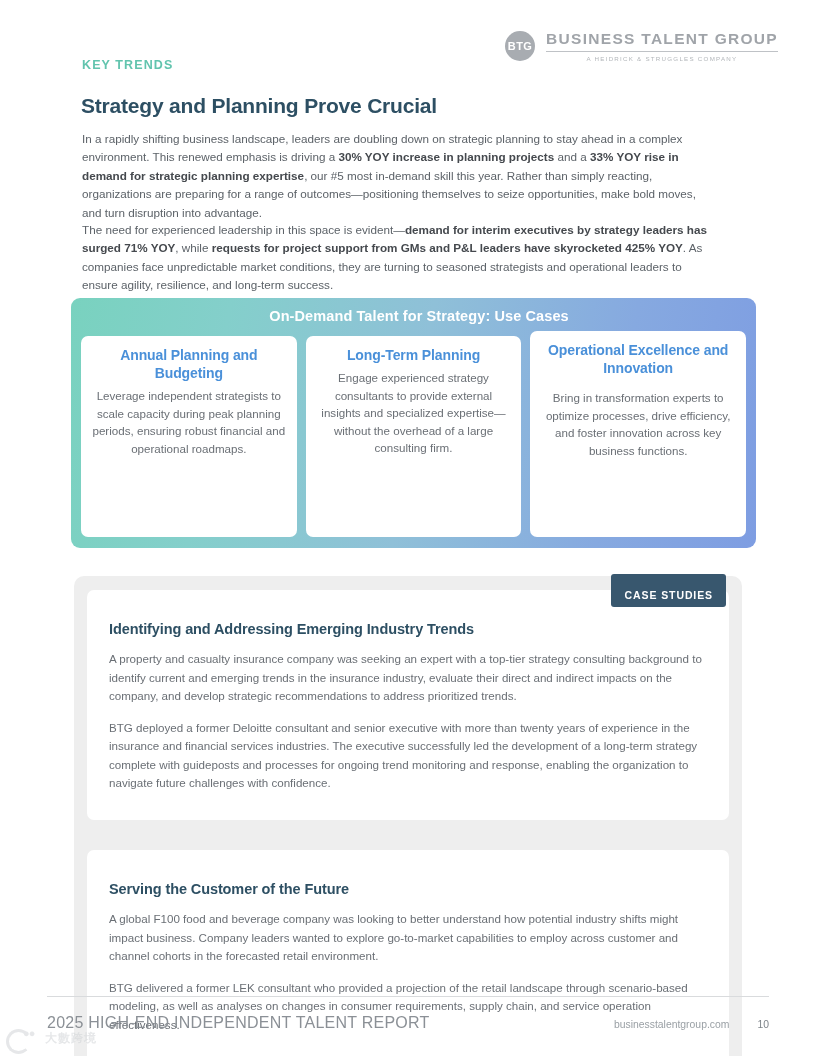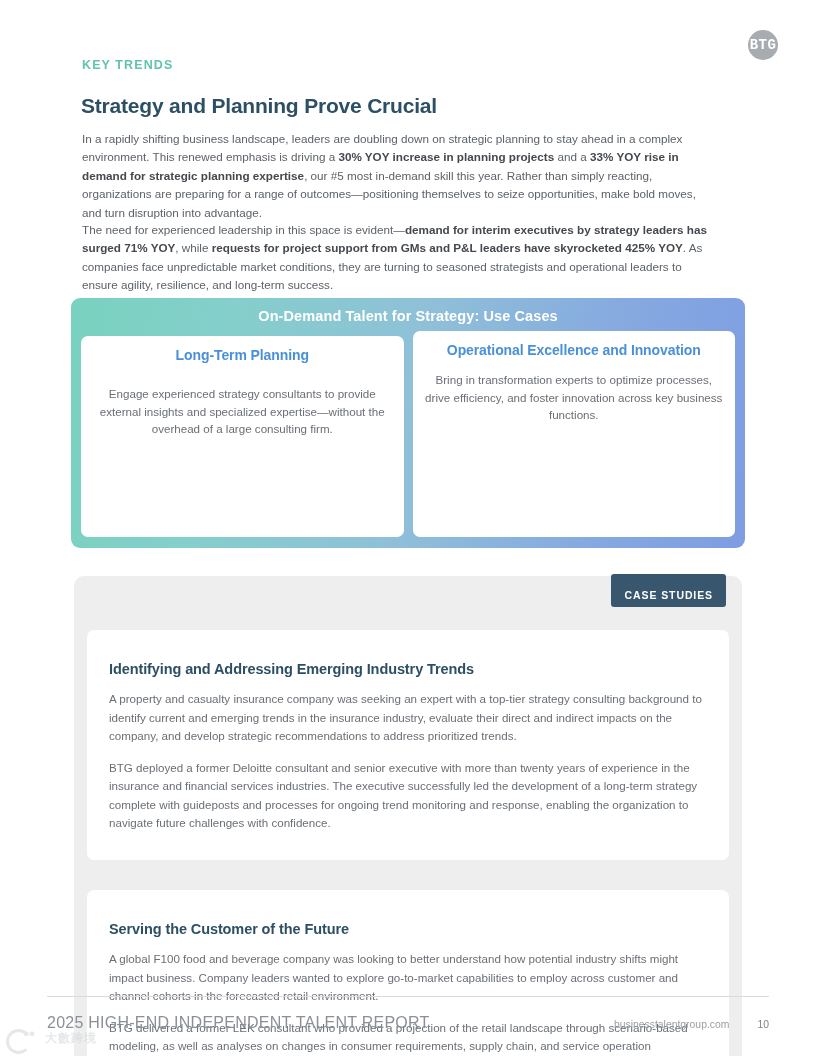--- a/index.html
+++ b/index.html
@@ -24,27 +24,26 @@
     display: flex;
     align-items: center;
     gap: 11px;
   }
   .logo-badge {
     width: 30px;
     height: 30px;
     border-radius: 50%;
     background: #a8acb1;
     color: #ffffff;
-    font-size: 14px;
+    font-size: 11px;
     font-weight: bold;
     letter-spacing: 0.4px;
     display: flex;
     align-items: center;
     justify-content: center;
-    font-family: Liberation Mono, monospace;
   }
   .logo-words { display: flex; flex-direction: column; }
   .logo-name {
     font-size: 15.5px;
     font-weight: bold;
     letter-spacing: 1.3px;
     color: #a0a4a9;
     padding-bottom: 3px;
     border-bottom: 1.5px solid #bfc2c6;
   }
@@ -85,20 +84,21 @@
   #para-2 { top: 209px; }
 
   
   .usecase-panel {
     position: absolute;
     left: 71px; top: 298px;
     width: 674px;
     height: 250px;
     border-radius: 9px;
     background: linear-gradient(100deg, #79d2bf 0%, #84cfcb 22%, #8fc0d8 50%, #86a9e0 78%, #7e9de2 100%);
+    padding-left: 11px;
   }
   .usecase-title {
     text-align: center;
     color: #ffffff;
     font-size: 14.5px;
     font-weight: bold;
     padding-top: 10px;
     letter-spacing: 0.1px;
   }
   .usecase-cards {
@@ -121,21 +121,21 @@
   .uc-card.raised { margin-top: -5px; }
   .uc-head {
     color: #4a90d9;
     font-size: 14px;
     font-weight: bold;
     text-align: center;
     line-height: 18px;
     letter-spacing: -0.1px;
   }
   .uc-text {
-    margin-top: 21px;
+    margin-top: 5px;
     color: #6a6f75;
     font-size: 11.6px;
     line-height: 17.5px;
     text-align: center;
   }
   .uc-card.raised .uc-text { margin-top: 12px; }
 
   
   .badge {
     position: absolute;
@@ -155,21 +155,20 @@
     width: 668px;
     background: #eeeeee;
     border-radius: 10px;
     padding: 14px 13px;
     box-sizing: border-box;
   }
   .cs-card {
     background: #ffffff;
     border-radius: 7px;
     padding: 19px 22px 16px;
-    margin-top: 40px;
   }
   .cs-card + .cs-card { margin-top: 30px; }
   .cs-title {
     color: #2d4f63;
     font-size: 14.5px;
     font-weight: bold;
     letter-spacing: -0.1px;
   }
   .cs-para {
     margin-top: 13px;
@@ -243,37 +242,45 @@
     color: #d2d5d8;
     letter-spacing: 1px;
     font-family: "DejaVu Sans", sans-serif;
   }
 </style>
 </head>
 <body>
 
 <div class="logo-block">
   <div class="logo-badge">BTG</div>
+  <div class="logo-words">
+    <div class="logo-name">BUSINESS TALENT GROUP</div>
+    <div class="logo-tag">A HEIDRICK &amp; STRUGGLES COMPANY</div>
+  </div>
 </div>
 
 <div class="kicker">KEY TRENDS</div>
 <h1 class="page-title">Strategy and Planning Prove Crucial</h1>
 
 <p class="body-copy" id="para-1">
   <span>In a rapidly shifting business landscape, leaders are doubling down on strategic planning to stay ahead in a complex environment. This renewed emphasis is driving a </span><b>30% YOY increase in planning projects</b><span> and a </span><b>33% YOY rise in demand for strategic planning expertise</b><span>, our #5 most in-demand skill this year. Rather than simply reacting, organizations are preparing for a range of outcomes—positioning themselves to seize opportunities, make bold moves, and turn disruption into advantage.</span>
 </p>
 
 <p class="body-copy" id="para-2">
   <span>The need for experienced leadership in this space is evident—</span><b>demand for interim executives by strategy leaders has surged 71% YOY</b><span>, while </span><b>requests for project support from GMs and P&amp;L leaders have skyrocketed 425% YOY</b><span>. As companies face unpredictable market conditions, they are turning to seasoned strategists and operational leaders to ensure agility, resilience, and long-term success.</span>
 </p>
 
 <section class="usecase-panel">
   <div class="usecase-title">On-Demand Talent for Strategy: Use Cases</div>
   <div class="usecase-cards">
 
+    <div class="uc-card">
+      <div class="uc-head">Annual Planning and Budgeting</div>
+      <div class="uc-text">Leverage independent strategists to scale capacity during peak planning periods, ensuring robust financial and operational roadmaps.</div>
+    </div>
 
     <div class="uc-card">
       <div class="uc-head">Long-Term Planning</div>
       <div class="uc-text">Engage experienced strategy consultants to provide external insights and specialized expertise—without the overhead of a large consulting firm.</div>
     </div>
 
 
     <div class="uc-card raised">
       <div class="uc-head">Operational Excellence and Innovation</div>
       <div class="uc-text">Bring in transformation experts to optimize processes, drive efficiency, and foster innovation across key business functions.</div>

